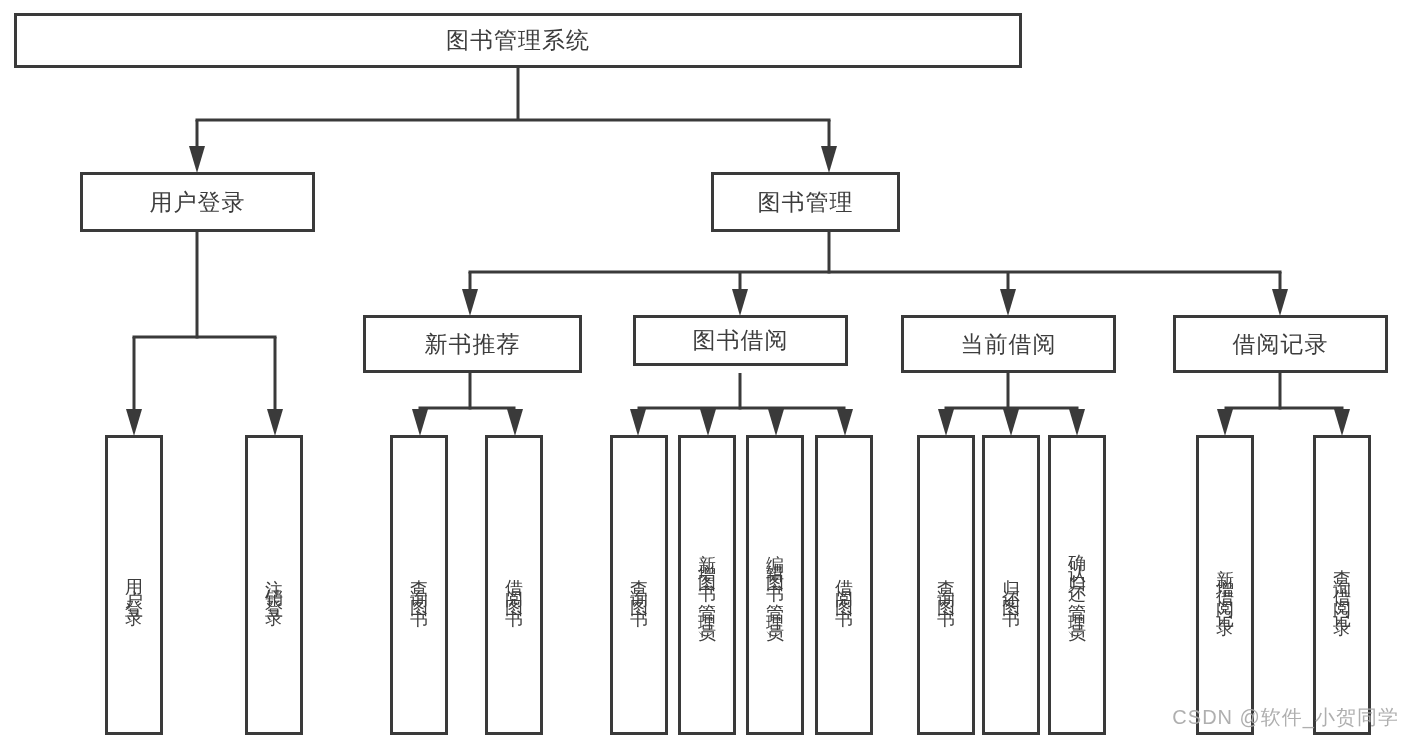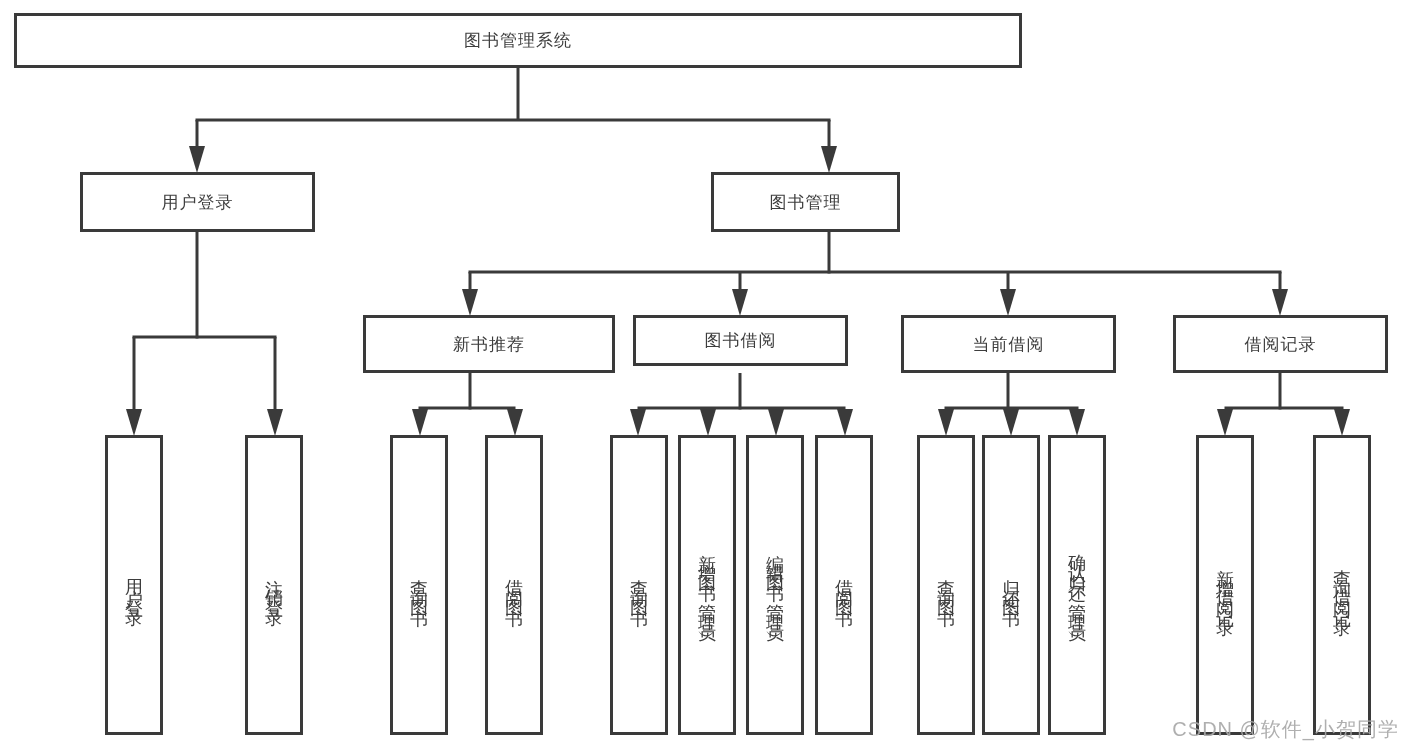--- a/index.html
+++ b/index.html
@@ -19,21 +19,21 @@
   }
   .node {
     position: absolute;
     box-sizing: border-box;
     border: 3px solid #3a3a3a;
     background: #ffffff;
     display: flex;
     align-items: center;
     justify-content: center;
     color: #3d3d3d;
-    font-size: 17px;
+    font-size: 23px;
     letter-spacing: 1px;
     z-index: 2;
   }
   .leaf {
     position: absolute;
     box-sizing: border-box;
     border: 3px solid #3a3a3a;
     background: #ffffff;
     display: flex;
     align-items: center;
@@ -49,21 +49,21 @@
     writing-mode: vertical-rl;
     text-orientation: upright;
     letter-spacing: 10px;
     line-height: 1;
     white-space: nowrap;
   }
   
   #n-root        { left: 14px;   top: 13px;  width: 1008px; height: 55px; }
   #n-user-login  { left: 80px;   top: 172px; width: 235px;  height: 60px; }
   #n-book-mgmt   { left: 711px;  top: 172px; width: 189px;  height: 60px; }
-  #n-new-book    { left: 363px;  top: 315px; width: 252px;  height: 58px; }
+  #n-new-book    { left: 363px;  top: 315px; width: 219px;  height: 58px; }
   #n-book-borrow { left: 633px;  top: 315px; width: 215px;  height: 51px; }
   #n-cur-borrow  { left: 901px;  top: 315px; width: 215px;  height: 58px; }
   #n-rec-borrow  { left: 1173px; top: 315px; width: 215px;  height: 58px; }
 
   #l-g1-0 { left: 105px;  }
   #l-g1-1 { left: 245px;  }
   #l-g2-0 { left: 390px;  }
   #l-g2-1 { left: 485px;  }
   #l-g3-0 { left: 610px;  }
   #l-g3-1 { left: 678px;  }
@@ -71,21 +71,21 @@
   #l-g3-3 { left: 815px;  }
   #l-g4-0 { left: 917px;  }
   #l-g4-1 { left: 982px;  }
   #l-g4-2 { left: 1048px; }
   #l-g5-0 { left: 1196px; }
   #l-g5-1 { left: 1313px; }
 
   #watermark {
     position: absolute;
     right: 6px;
-    bottom: 4px;
+    bottom: 16px;
     z-index: 3;
     font-size: 20px;
     color: rgba(168, 168, 168, 0.92);
     letter-spacing: 1px;
     white-space: nowrap;
   }
 </style>
 </head>
 <body>
 

